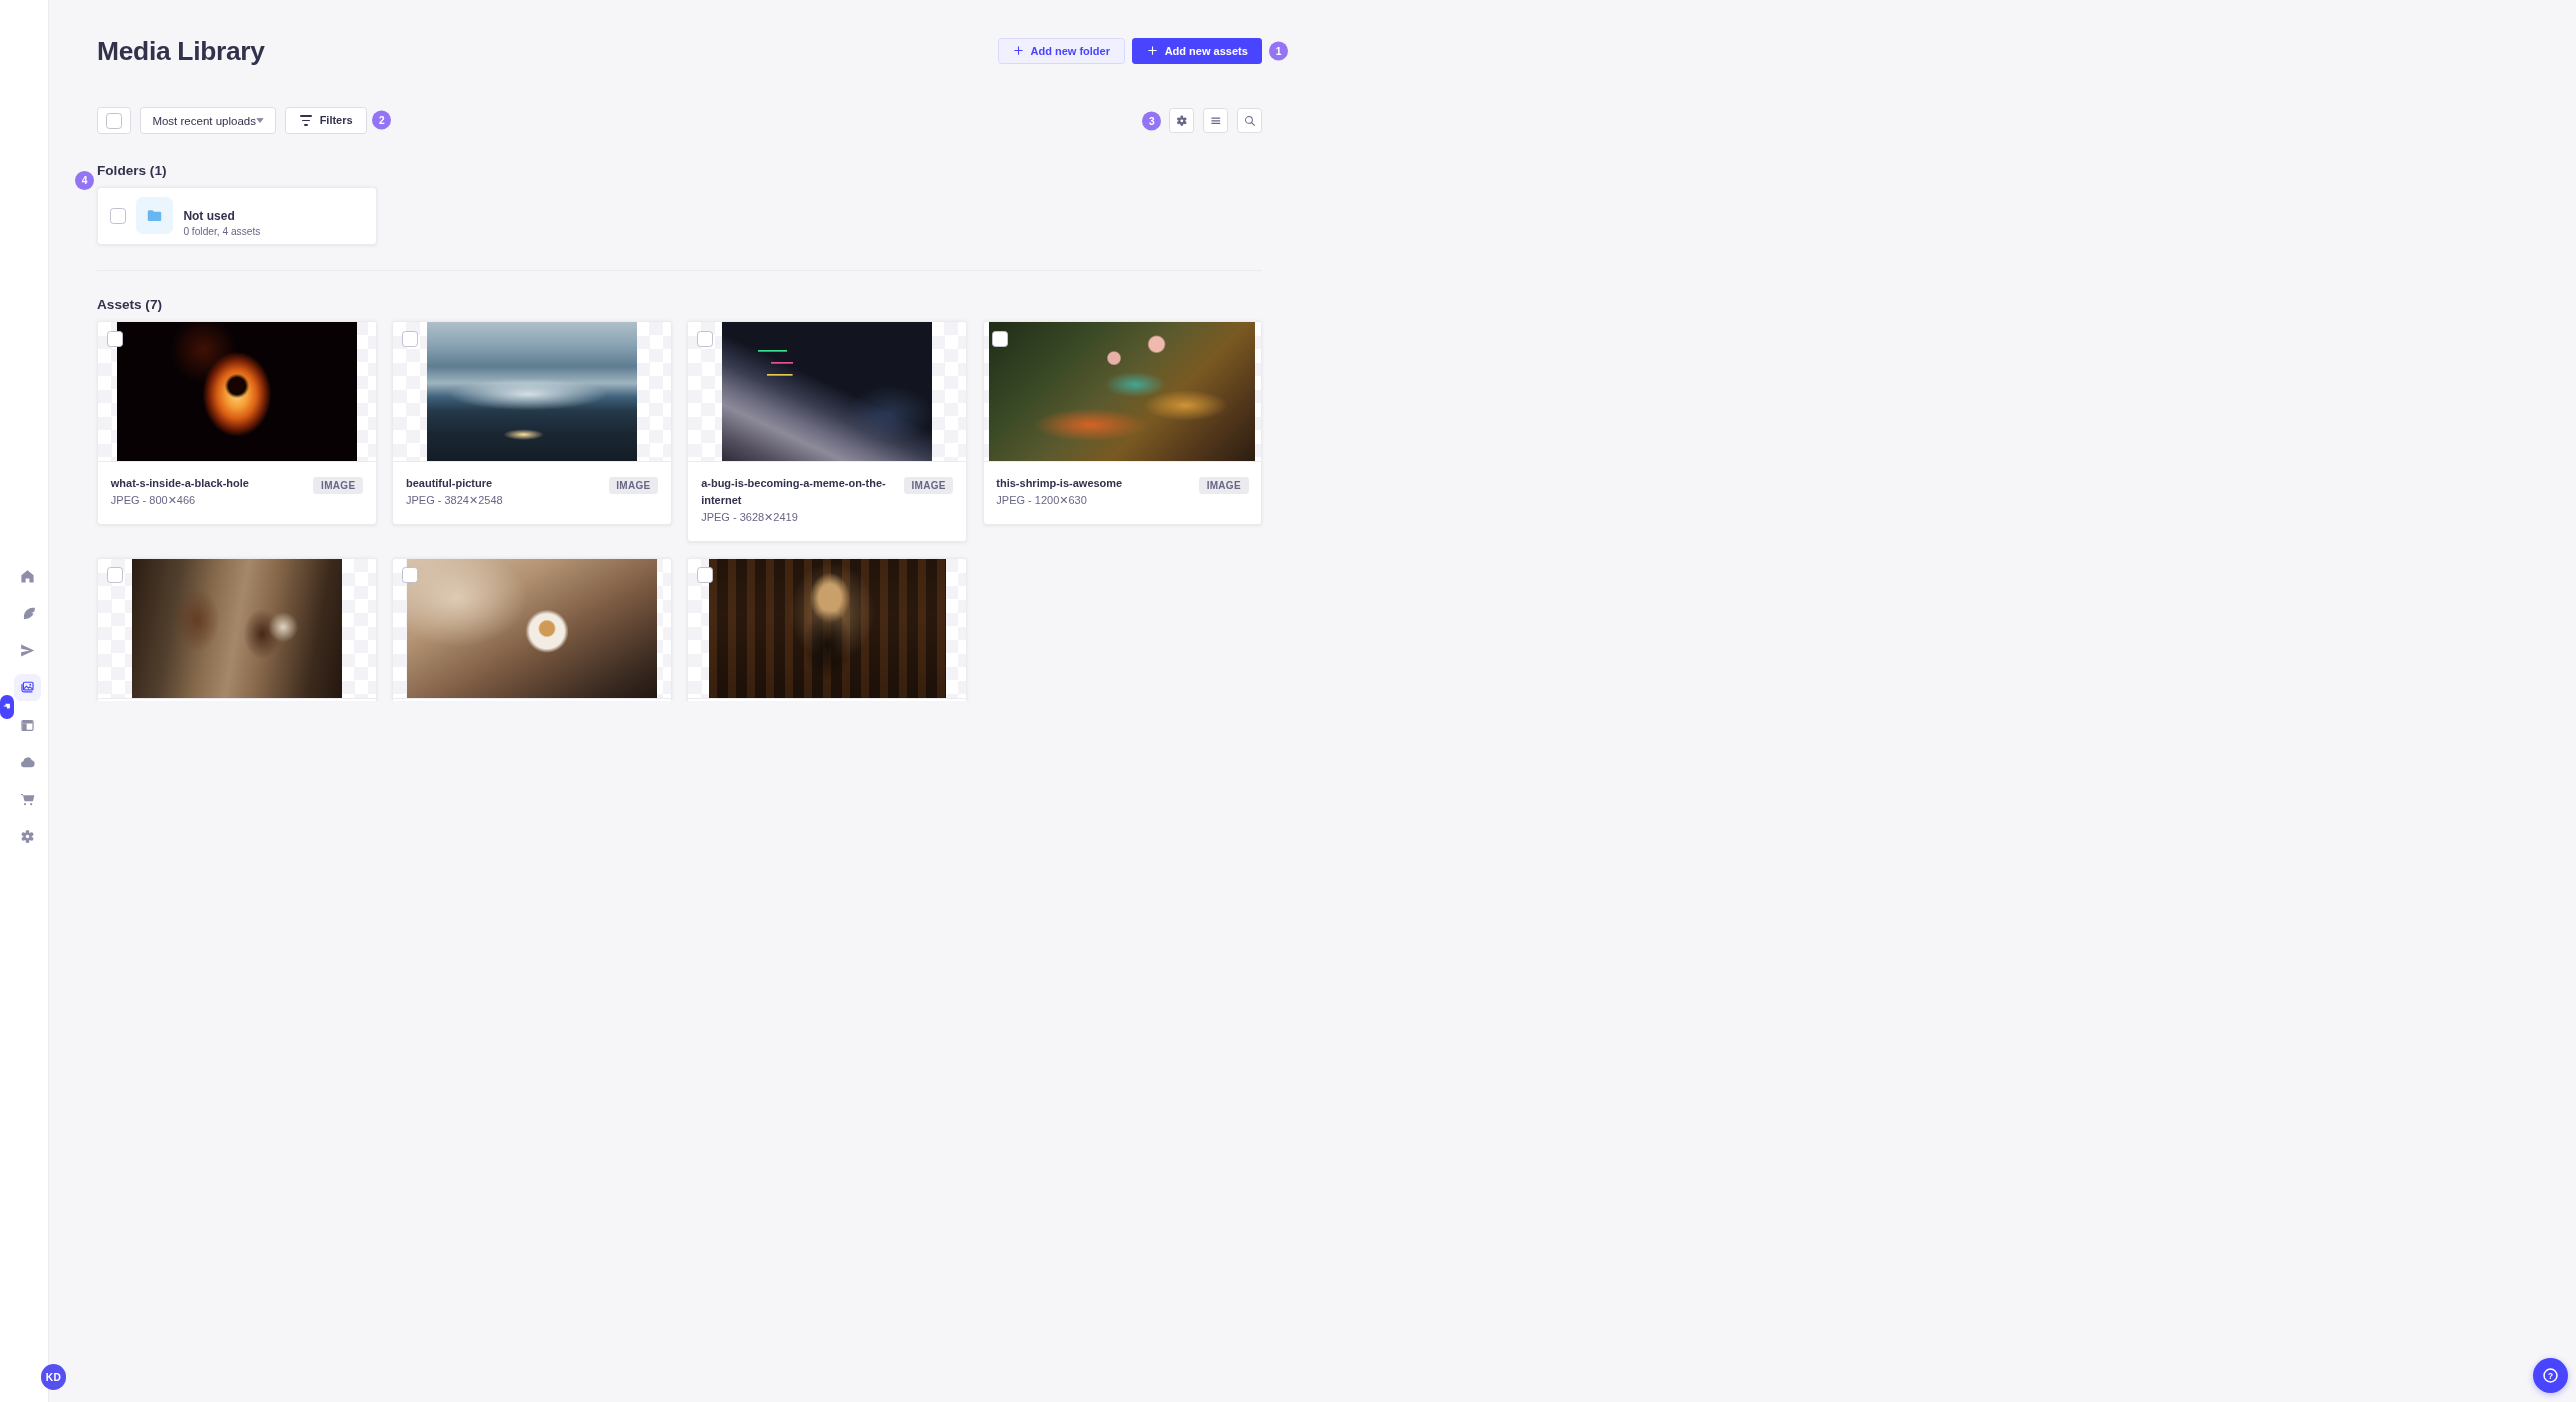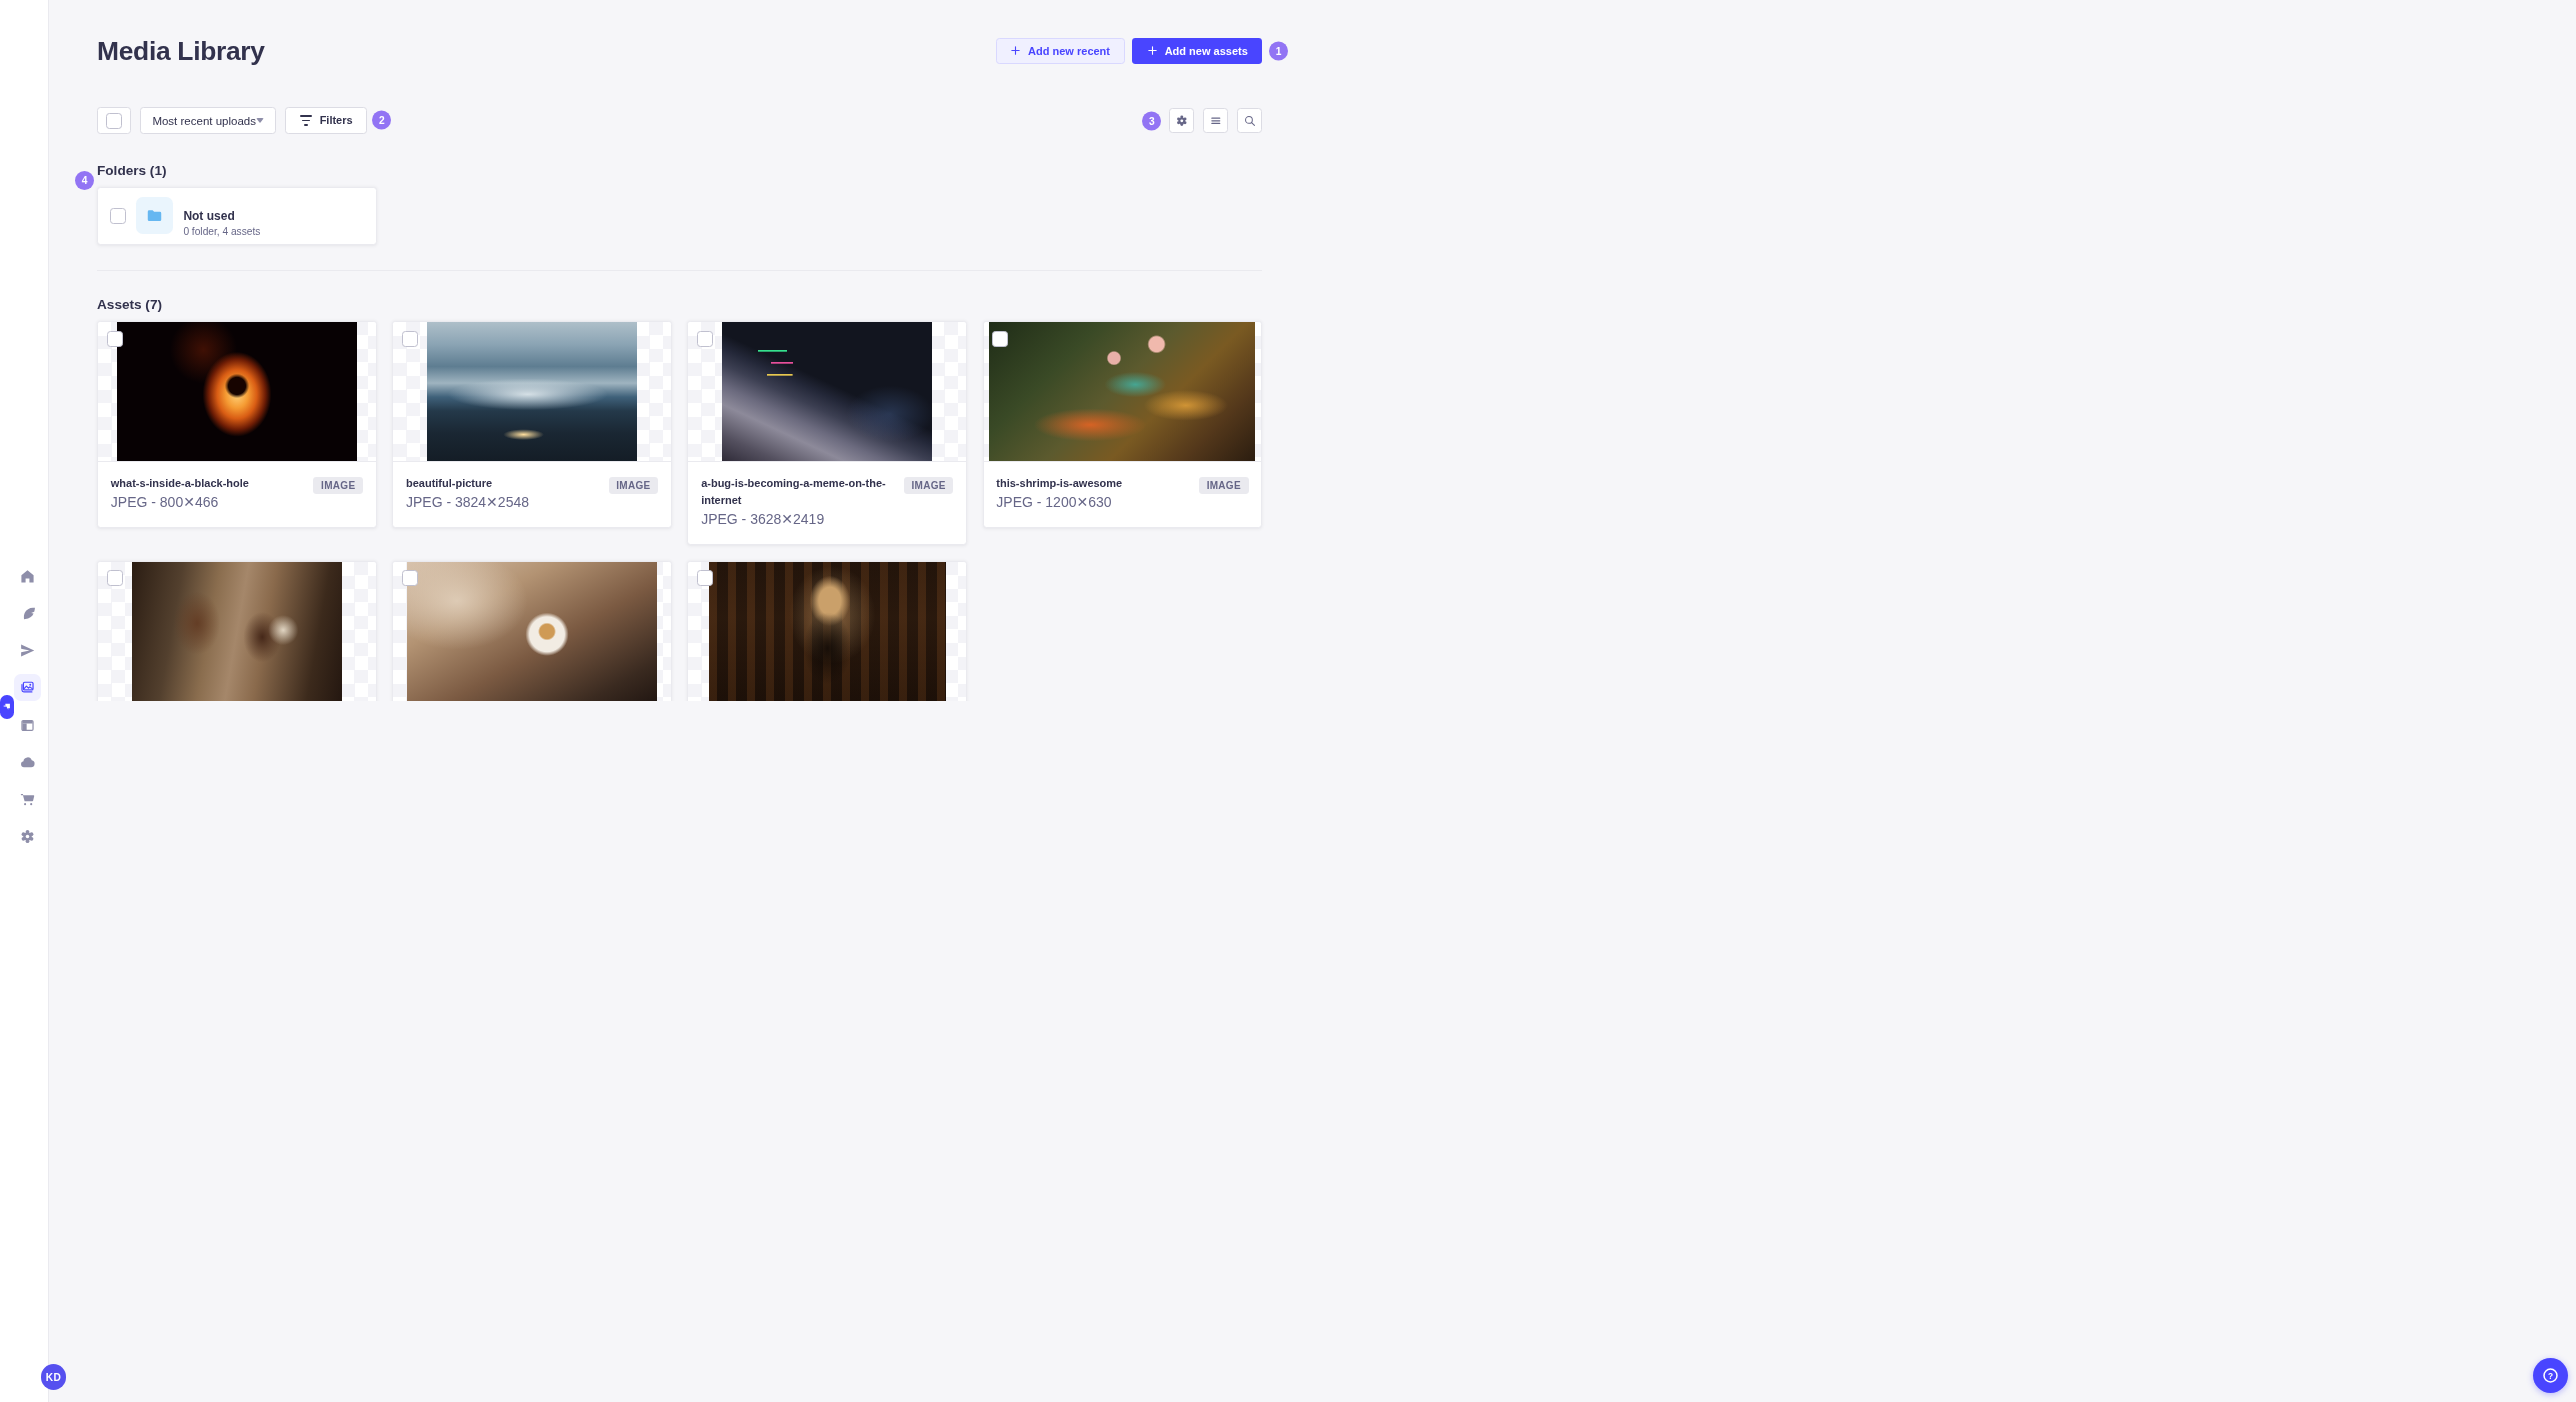--- a/index.html
+++ b/index.html
@@ -124,21 +124,21 @@
   .thumb {
     position:relative; height:140px; display:flex; justify-content:center;
     background-image:conic-gradient(#f3f3f7 90deg,#ffffff 90deg 180deg,#f3f3f7 180deg 270deg,#ffffff 270deg);
     background-size:27px 27px;
     border-bottom:0.9px solid var(--card_border,#eaeaef);
   }
   .thumb .checkbox { position:absolute; top:8.5px; left:8.5px; z-index:2; }
   .photo { height:100%; }
   .info { display:flex; justify-content:space-between; align-items:flex-start; padding:12.8px 12.8px 17px; gap:16px; }
   .asset-name { font-size:11px; font-weight:600; line-height:17px; overflow-wrap:anywhere; }
-  .asset-meta { font-size:14px; color:var(--text_muted,#666687); margin-top:1.7px; }
+  .asset-meta { font-size:11px; color:var(--text_muted,#666687); margin-top:1.7px; }
   .type-badge {
     background:var(--badge_bg,#eaeaef); color:var(--text_muted,#666687);
     font-size:10px; font-weight:600; letter-spacing:0.3px; border-radius:3.4px;
     padding:3.4px 7.7px; flex:none; margin-top:1.7px;
   }
   
   .ph-1 { width:240px; background:
     radial-gradient(circle 20.4px at 50% 46%, #170400 0 42%, rgba(23,4,0,0) 60%),
     radial-gradient(ellipse 43px 53px at 50% 52%, #ffd27a 0%, #f59b33 26%, #d95d14 46%, #6e1d05 66%, rgba(10,2,1,0) 80%),
     radial-gradient(circle 48px at 36% 20%, rgba(110,28,5,.55), rgba(110,28,5,0) 70%),
@@ -259,21 +259,21 @@
 
 <main class="main">
 
   <div class="header-row">
     <h1 class="page-title">Media Library</h1>
     <div class="header-actions">
       <button class="btn btn-secondary">
         <svg viewBox="0 0 24 24">
             <path d="M12 4v16M4 12h16" stroke="#4945ff" stroke-width="2.4" stroke-linecap="round" fill="none"></path>
           </svg>
-        <span>Add new recent</span>
+        <span>Add new folder</span>
       </button>
       <button class="btn btn-primary">
         <svg viewBox="0 0 24 24">
             <path d="M12 4v16M4 12h16" stroke="#ffffff" stroke-width="2.4" stroke-linecap="round" fill="none"></path>
           </svg>
         <span>Add new assets</span>
       </button>
       <span class="tour-badge badge-1">1</span>
     </div>
   </div>

